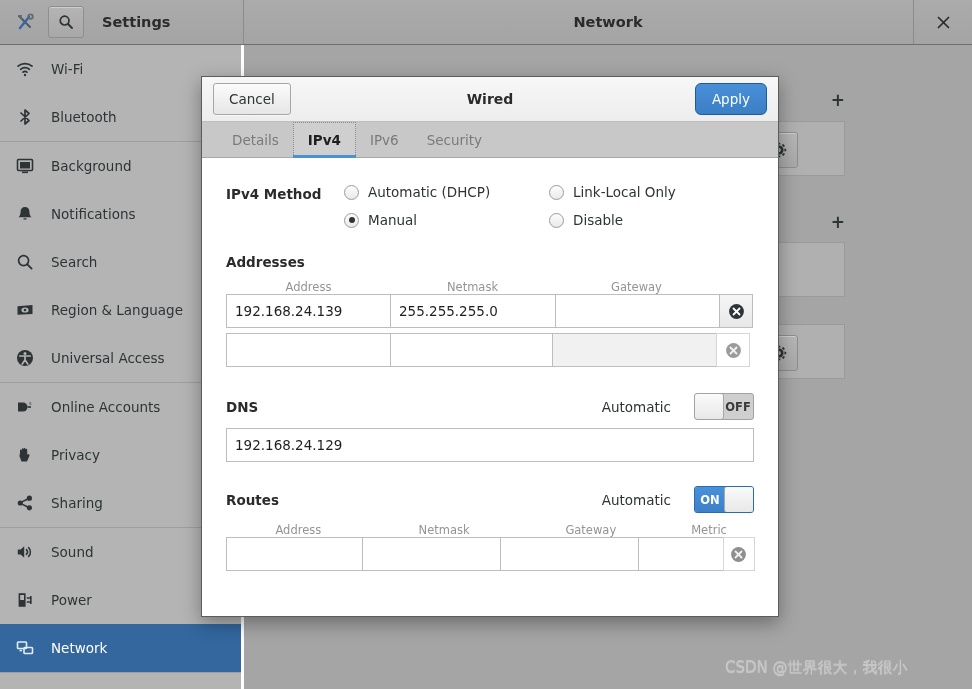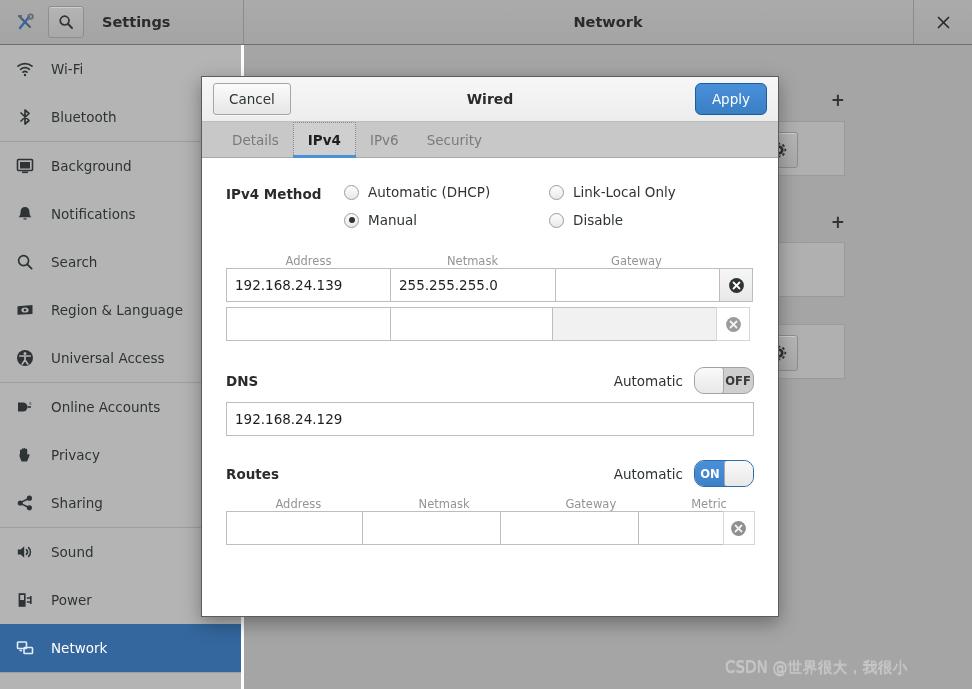--- a/index.html
+++ b/index.html
@@ -357,27 +357,28 @@
     display: flex;
     align-items: center;
   }
   .auto-label {
     font-size: 13.5px;
     color: #2e3436;
     margin-right: 11px;
   }
   .switch {
     width: 60px; height: 27px;
-    border-radius: 10px;
+    border-radius: 3px;
     box-sizing: border-box;
     display: flex;
     align-items: stretch;
     overflow: hidden;
     border: 1px solid #a2a2a2;
     background: #cfcfcf;
+    margin-left: 12px;
   }
   .switch.on {
     border-color: #2a6cb0;
   }
   .sw-knob {
     width: 30px;
     background: linear-gradient(to bottom, #fafafa, #e8e8e8);
     border: 1px solid #a9a9a9;
     border-radius: 3px;
     box-sizing: border-box;
@@ -701,20 +702,21 @@
             <span>Manual</span>
           </div>
           <div class="radio-opt">
             <span class="radio"></span>
             <span>Disable</span>
           </div>
         </div>
       </div>
 
       <div class="addr-block">
+        <div class="sec-label">Addresses</div>
 
         <div class="colhead-row">
           <div class="colhead" style="width:165px;">Address</div>
           <div class="colhead" style="width:163px;">Netmask</div>
           <div class="colhead" style="width:165px;">Gateway</div>
         </div>
 
         <div class="grid-row">
           <div class="cell" style="width:165px;">192.168.24.139</div>
           <div class="cell" style="width:166px;">255.255.255.0</div>

